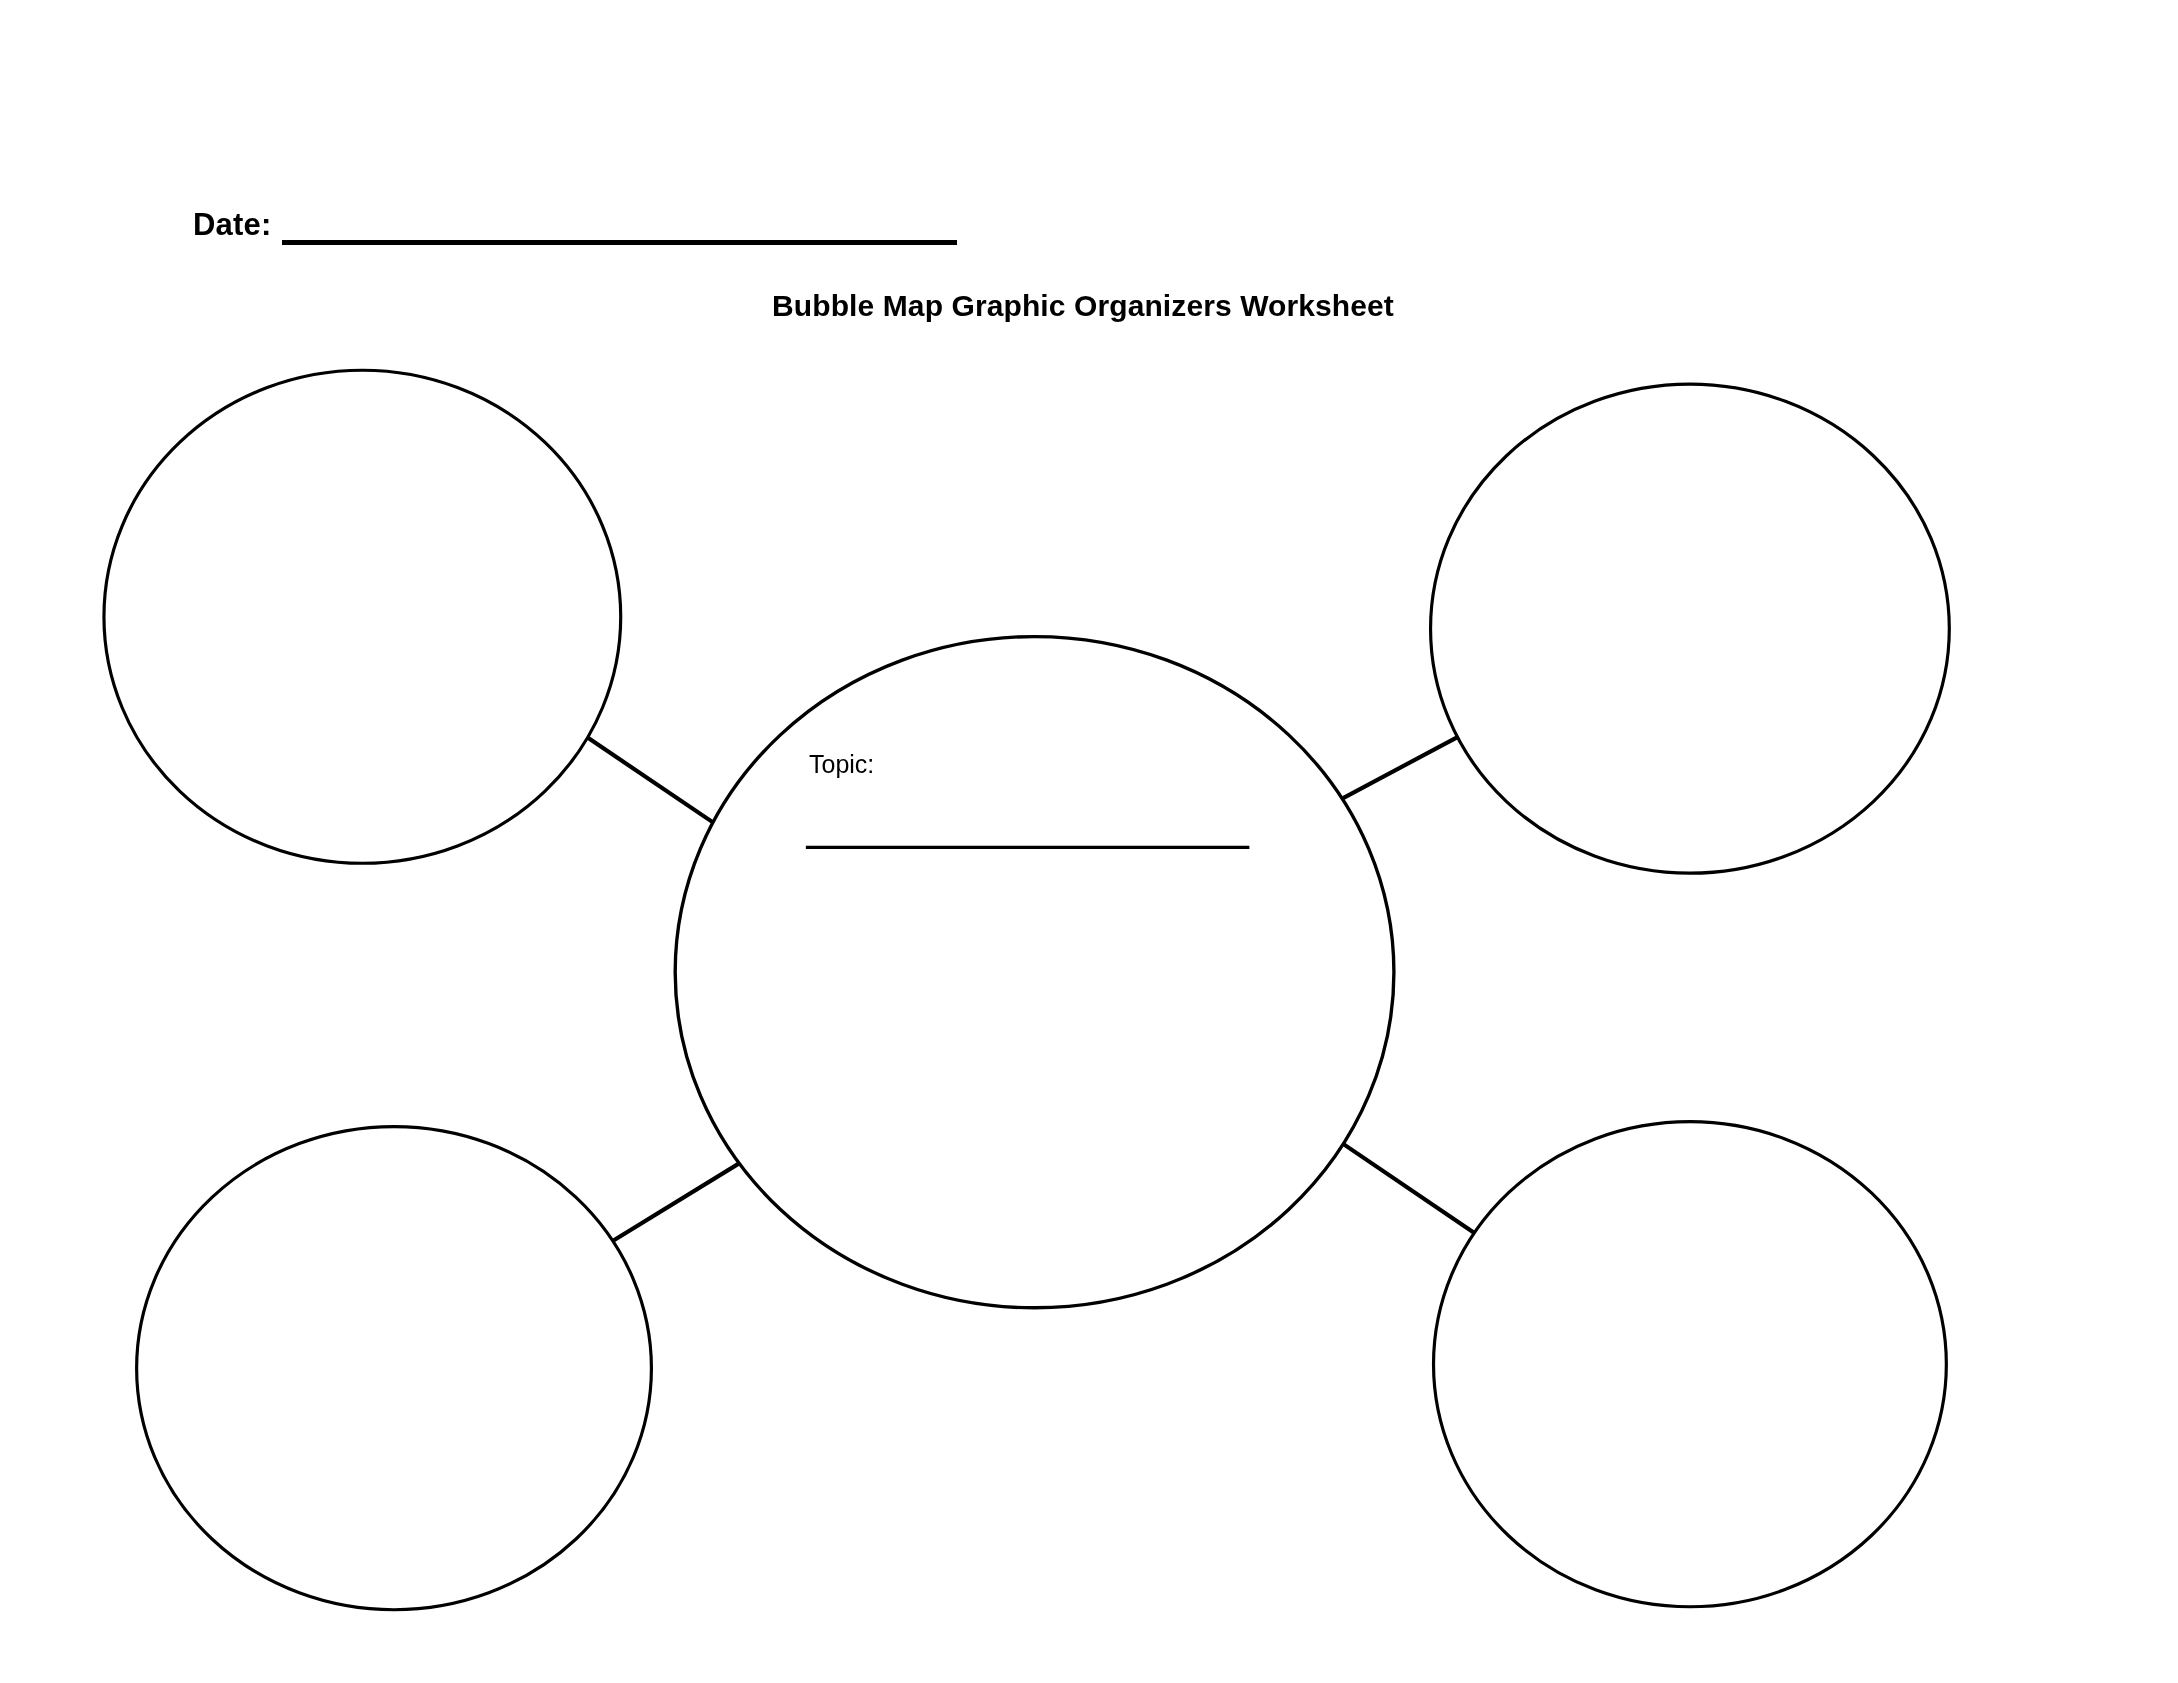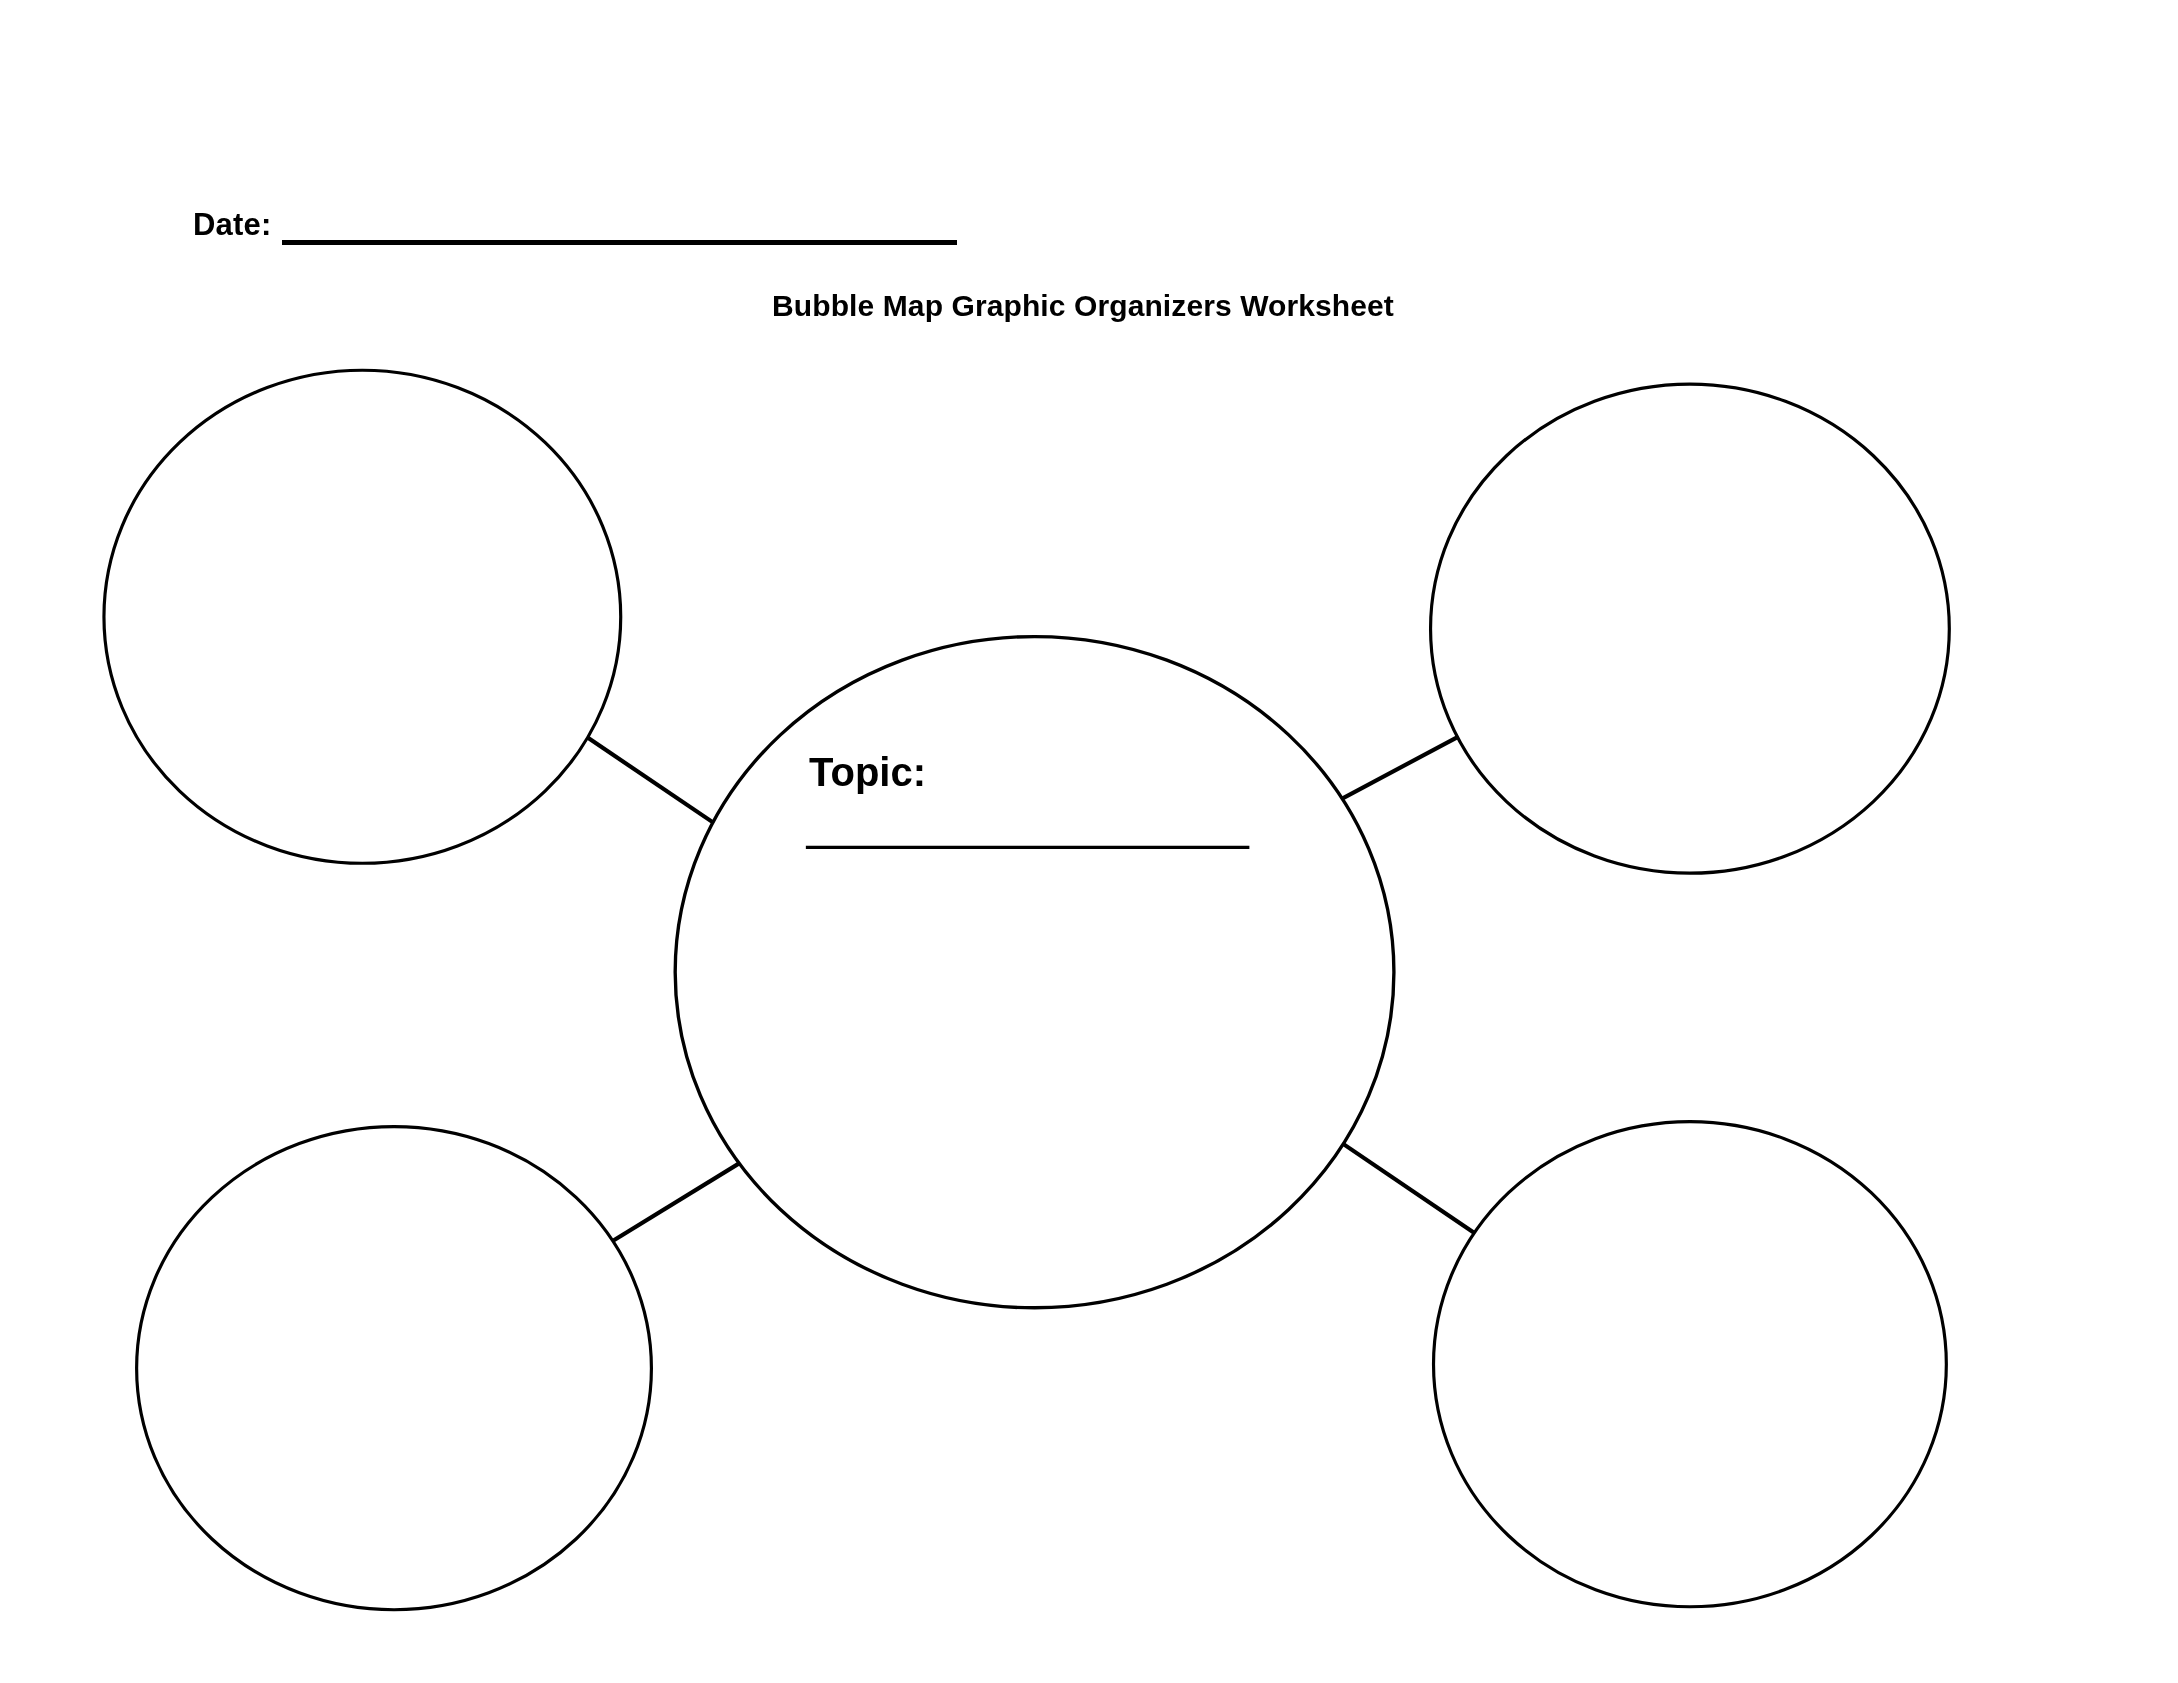--- a/index.html
+++ b/index.html
@@ -109,22 +109,22 @@
     stroke: #000000;
     stroke-width: 3.4;
     stroke-linecap: butt;
   }
 
   
   .topic-label {
     position: absolute;
     left: 809px;
     top: 752px;
-    font-size: 40px;
-    font-weight: bold;
+    font-size: 25px;
+    font-weight: normal;
     line-height: 1;
     white-space: nowrap;
   }
 </style>
 </head>
 <body>
 
 <div id="worksheet">
 
   <div class="header-row">

